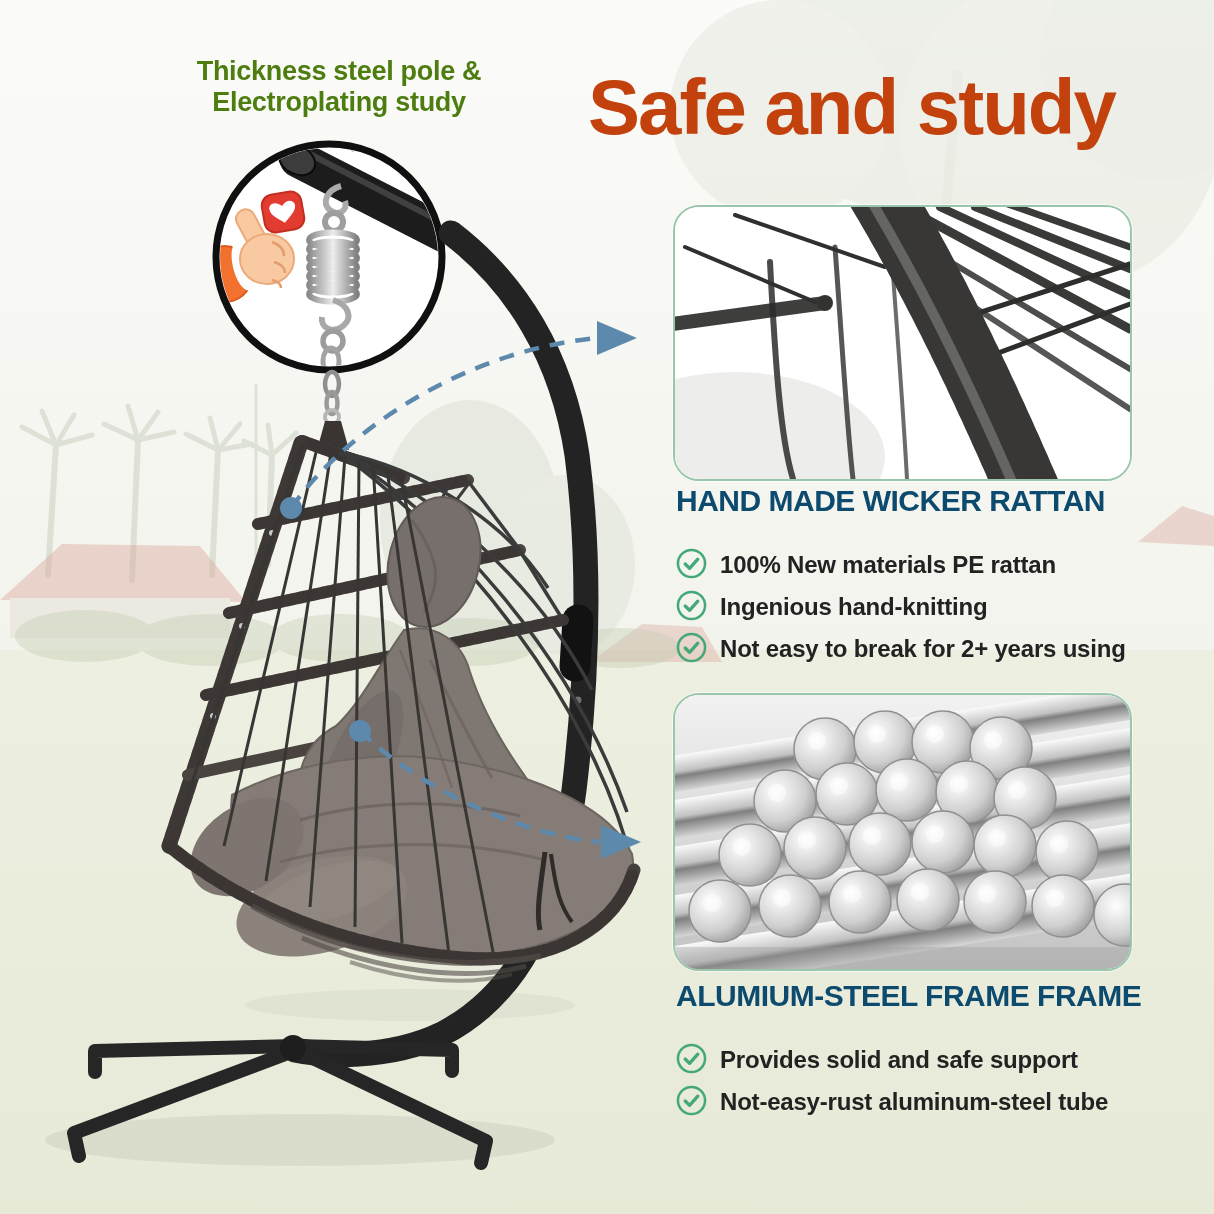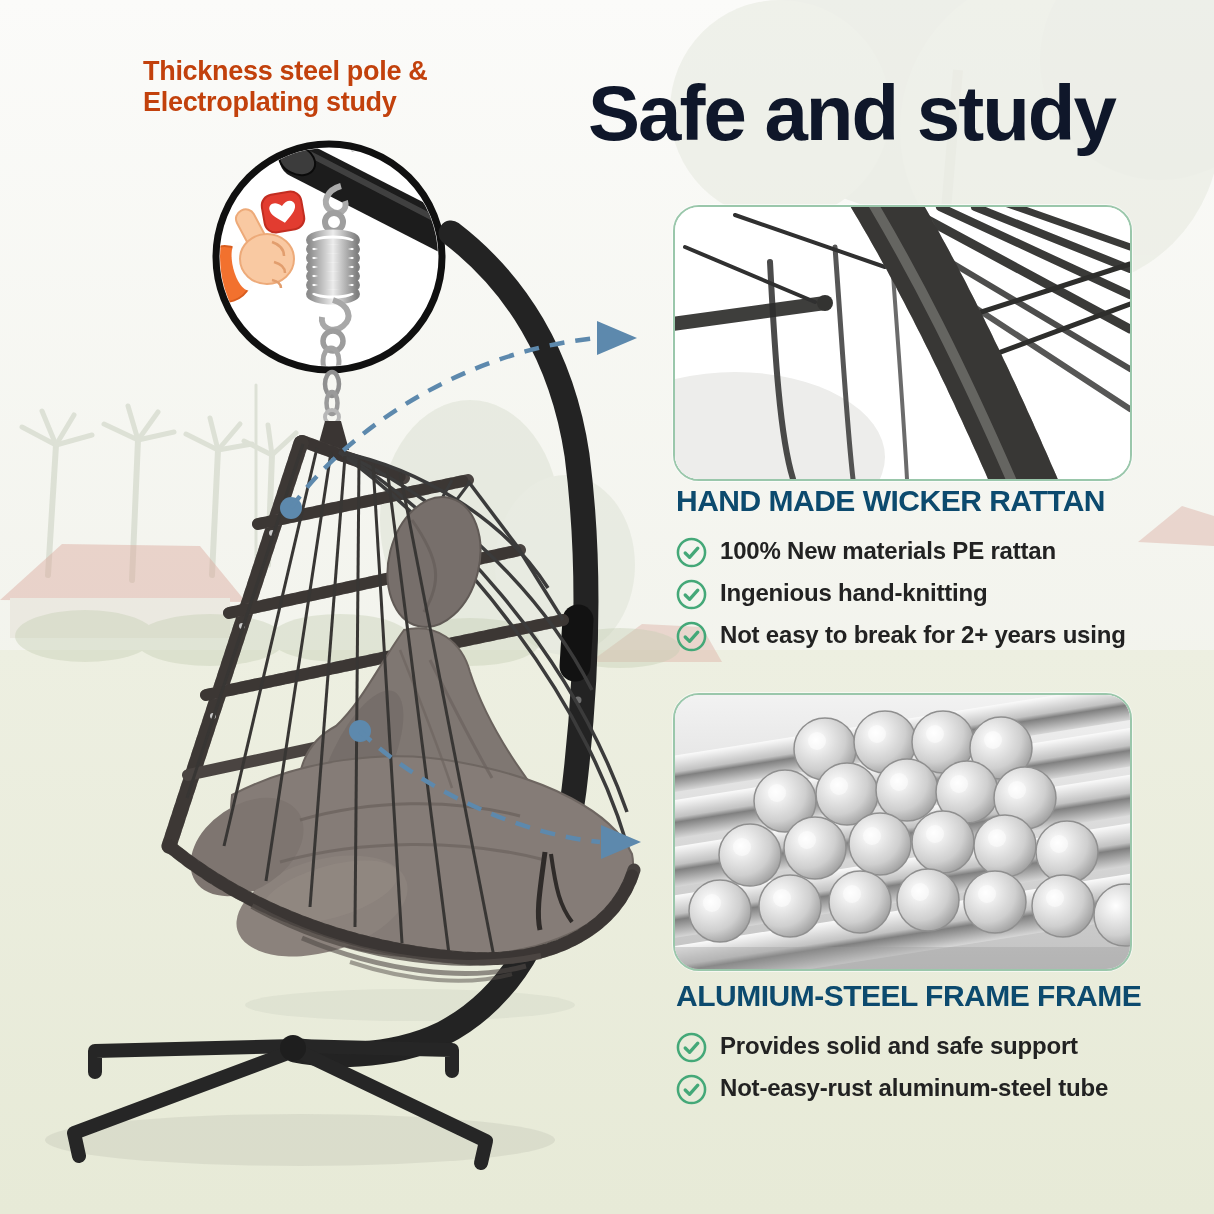--- a/index.html
+++ b/index.html
@@ -4,34 +4,34 @@
 <style>
   html,body{margin:0;padding:0;background:#ffffff;}
   .canvas{
     position:relative;width:1214px;height:1214px;overflow:hidden;
     font-family:"Liberation Sans","DejaVu Sans",sans-serif;background:#f8f8f6;
   }
   .abs{position:absolute;}
   svg{display:block;}
   
   .callout-label{
-    left:143px;top:56px;width:392px;
-    font-weight:700;font-size:27px;line-height:1.13;color:#c2410c;letter-spacing:-0.3px;
+    left:143px;top:56px;width:392px;text-align:center;
+    font-weight:700;font-size:27px;line-height:1.13;color:#4d7c0f;letter-spacing:-0.3px;
   }
   .main-heading{
-    left:588px;top:68px;width:600px;
-    font-weight:700;font-size:78px;letter-spacing:-2px;color:#0f172a;white-space:nowrap;
+    left:588px;top:62px;width:600px;
+    font-weight:700;font-size:78px;letter-spacing:-2px;color:#c2410c;white-space:nowrap;
   }
   .feature-section{width:520px;}
   .section-rattan{left:676px;top:484px;}
   .section-frame{left:676px;top:979px;}
   .section-title{
     font-weight:700;font-size:30px;letter-spacing:-0.5px;color:#0c4a6e;margin:0 0 19px 0;white-space:nowrap;
   }
-  .bullet{display:flex;align-items:flex-start;height:42px;}
+  .bullet{display:flex;align-items:flex-end;height:42px;}
   .bullet .check{width:31px;height:31px;flex:0 0 31px;margin-right:13px;}
   .bullet .btxt{font-weight:700;font-size:24px;color:#222222;white-space:nowrap;letter-spacing:-0.2px;}
   
   .inset{
     border:2px solid #9ac7ab;border-radius:26px;overflow:hidden;background:#ffffff;
     box-shadow:0 0 0 1px rgba(255,255,255,.6);
   }
   .inset-rattan{left:673px;top:205px;width:455px;height:272px;}
   .inset-steel{left:673px;top:693px;width:455px;height:274px;}
 </style>

